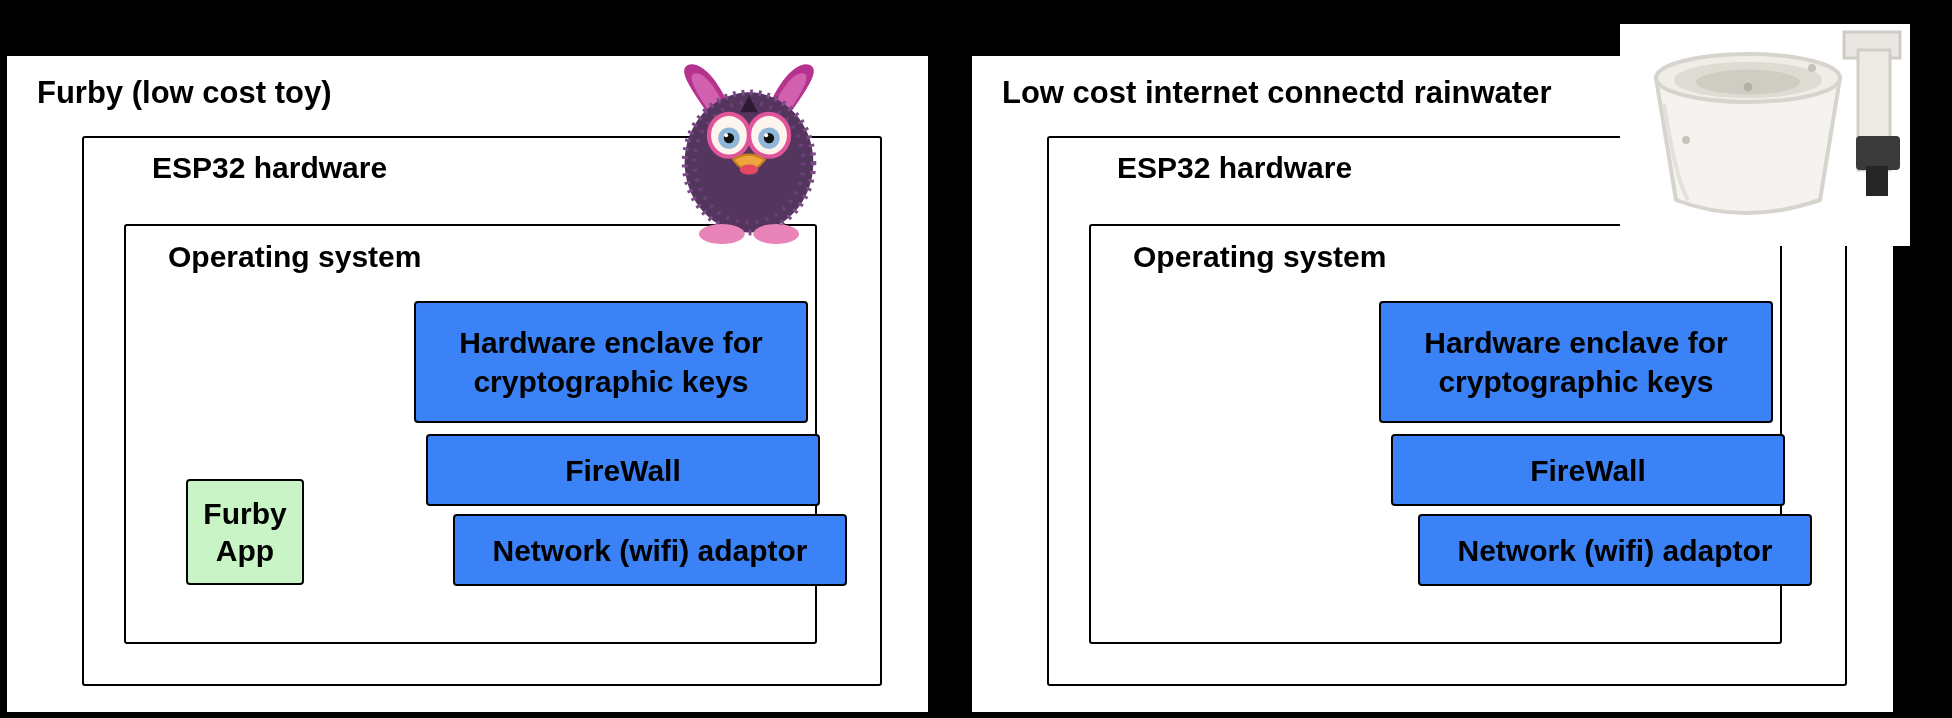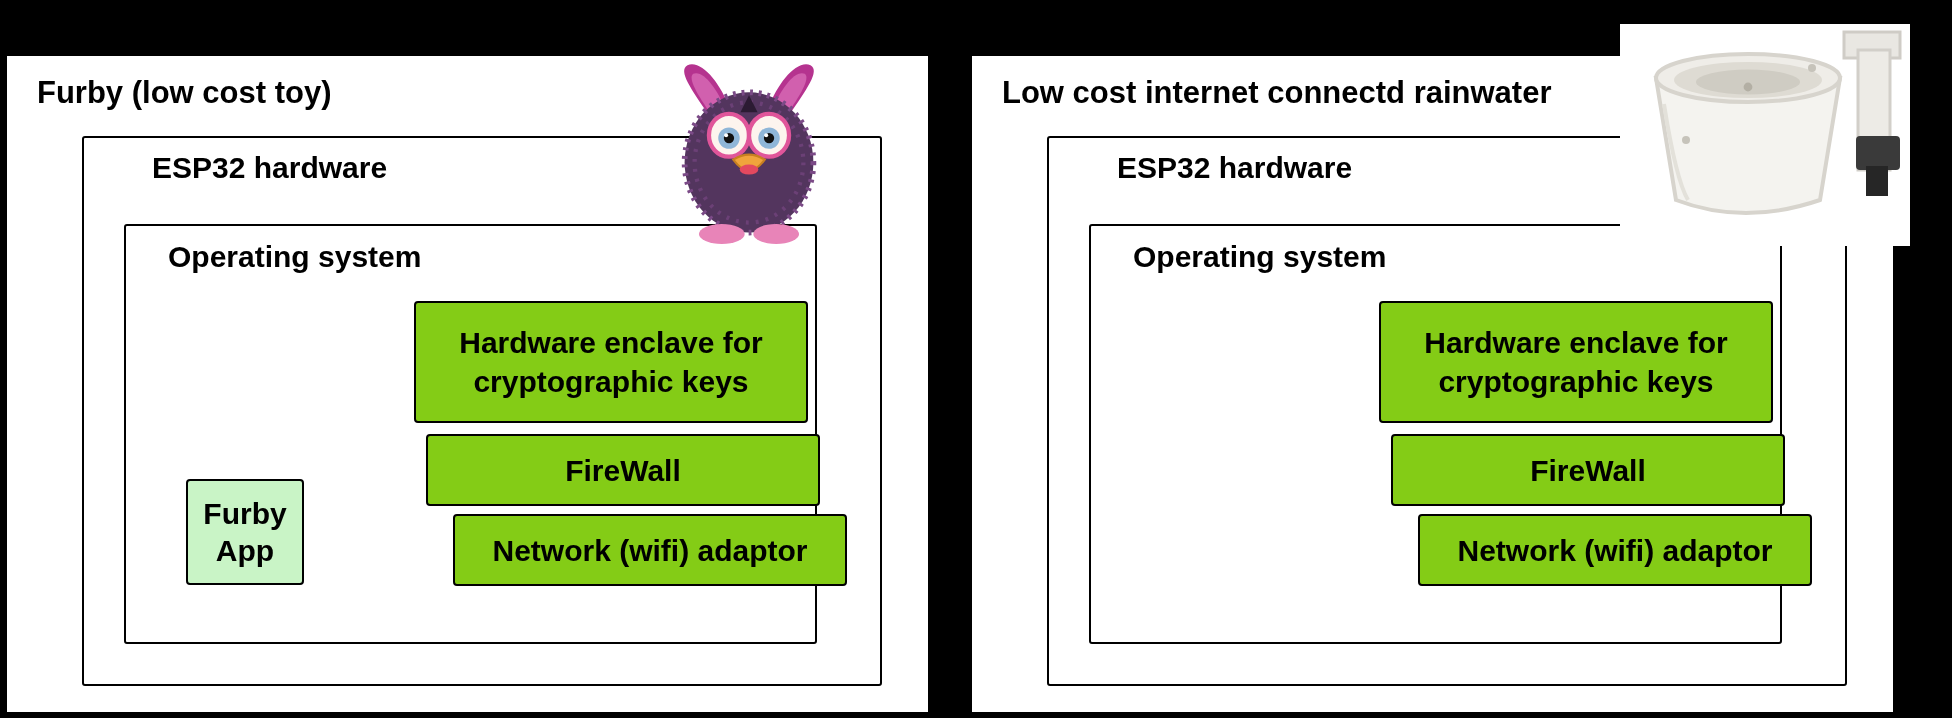--- a/index.html
+++ b/index.html
@@ -100,21 +100,21 @@
     padding: 4px;
   }
 
   .comp {
     position: absolute;
     left: 407px;
     width: 394px;
     border: 2px solid #000000;
     border-radius: 4px;
     box-sizing: border-box;
-    background: #84cc16;
+    background: #3b82f6;
     display: flex;
     align-items: center;
     justify-content: center;
     text-align: center;
     font-size: 30px;
     line-height: 1.3;
     padding: 3px 14px;
   }
   .comp-enclave { top: 245px; height: 122px; }
   .comp-firewall { top: 378px; height: 72px; margin-left: 12px; }

